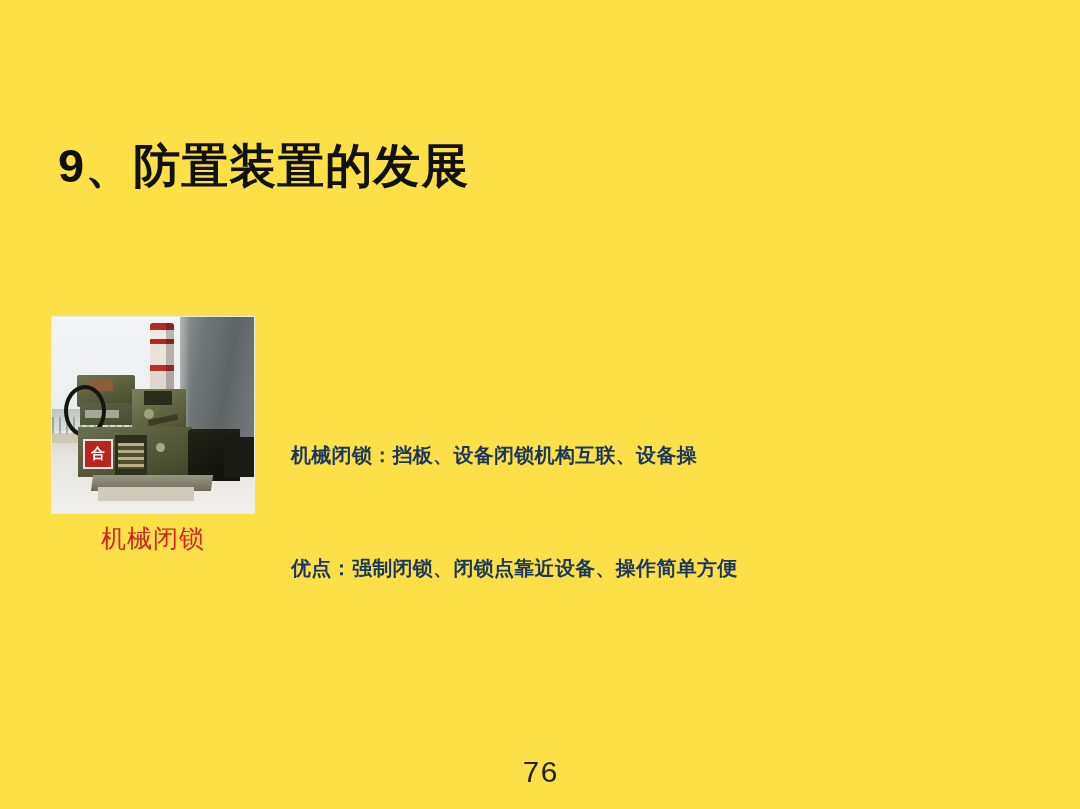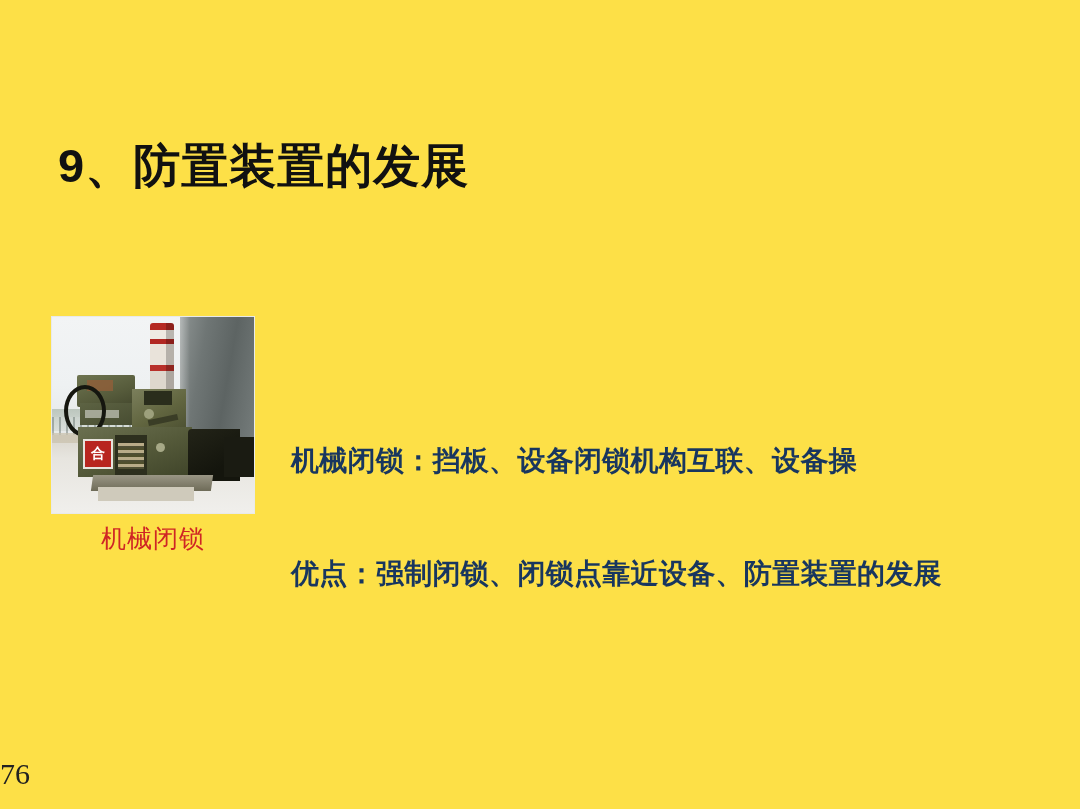--- a/index.html
+++ b/index.html
@@ -221,41 +221,41 @@
     font-size: 31px;
     font-weight: 700;
     color: #1c5c2c;
     line-height: 1.28;
     letter-spacing: 0.5px;
   }
   .green-heading div { white-space: nowrap; }
 
   .body-block {
     position: absolute;
-    font-size: 28px;
+    font-size: 20px;
     font-weight: 700;
     color: #18365f;
     line-height: 1.42;
     letter-spacing: 0.3px;
   }
   .body-block div { white-space: nowrap; }
 
   #para-mechanical { left: 291px; top: 441px; }
   #para-prosCons   { left: 291px; top: 554px; }
 
   
   .page-number {
     position: absolute;
     left: 0;
     right: 0;
     top: 757px;
-    text-align: left;
+    text-align: center;
     font-size: 30px;
     color: #222222;
-    font-family: Liberation Serif, serif;
+    font-family: Liberation Mono, monospace;
   }
 </style>
 </head>
 <body>
 
 <div class="slide">
 
   <h1 class="slide-title">9、防置装置的发展</h1>
 
   <div class="photo-frame">
@@ -291,18 +291,18 @@
   <div class="photo-caption">机械闭锁</div>
 
   <div class="green-heading">
   </div>
 
   <div class="body-block" id="para-mechanical">
     <div>机械闭锁：挡板、设备闭锁机构互联、设备操</div>
   </div>
 
   <div class="body-block" id="para-prosCons">
-    <div>优点：强制闭锁、闭锁点靠近设备、防置装置的发展</div>
+    <div>优点：强制闭锁、闭锁点靠近设备、操作简单方便</div>
   </div>
 
   <div class="page-number">76</div>
 
 </div>
 
 </body></html>

